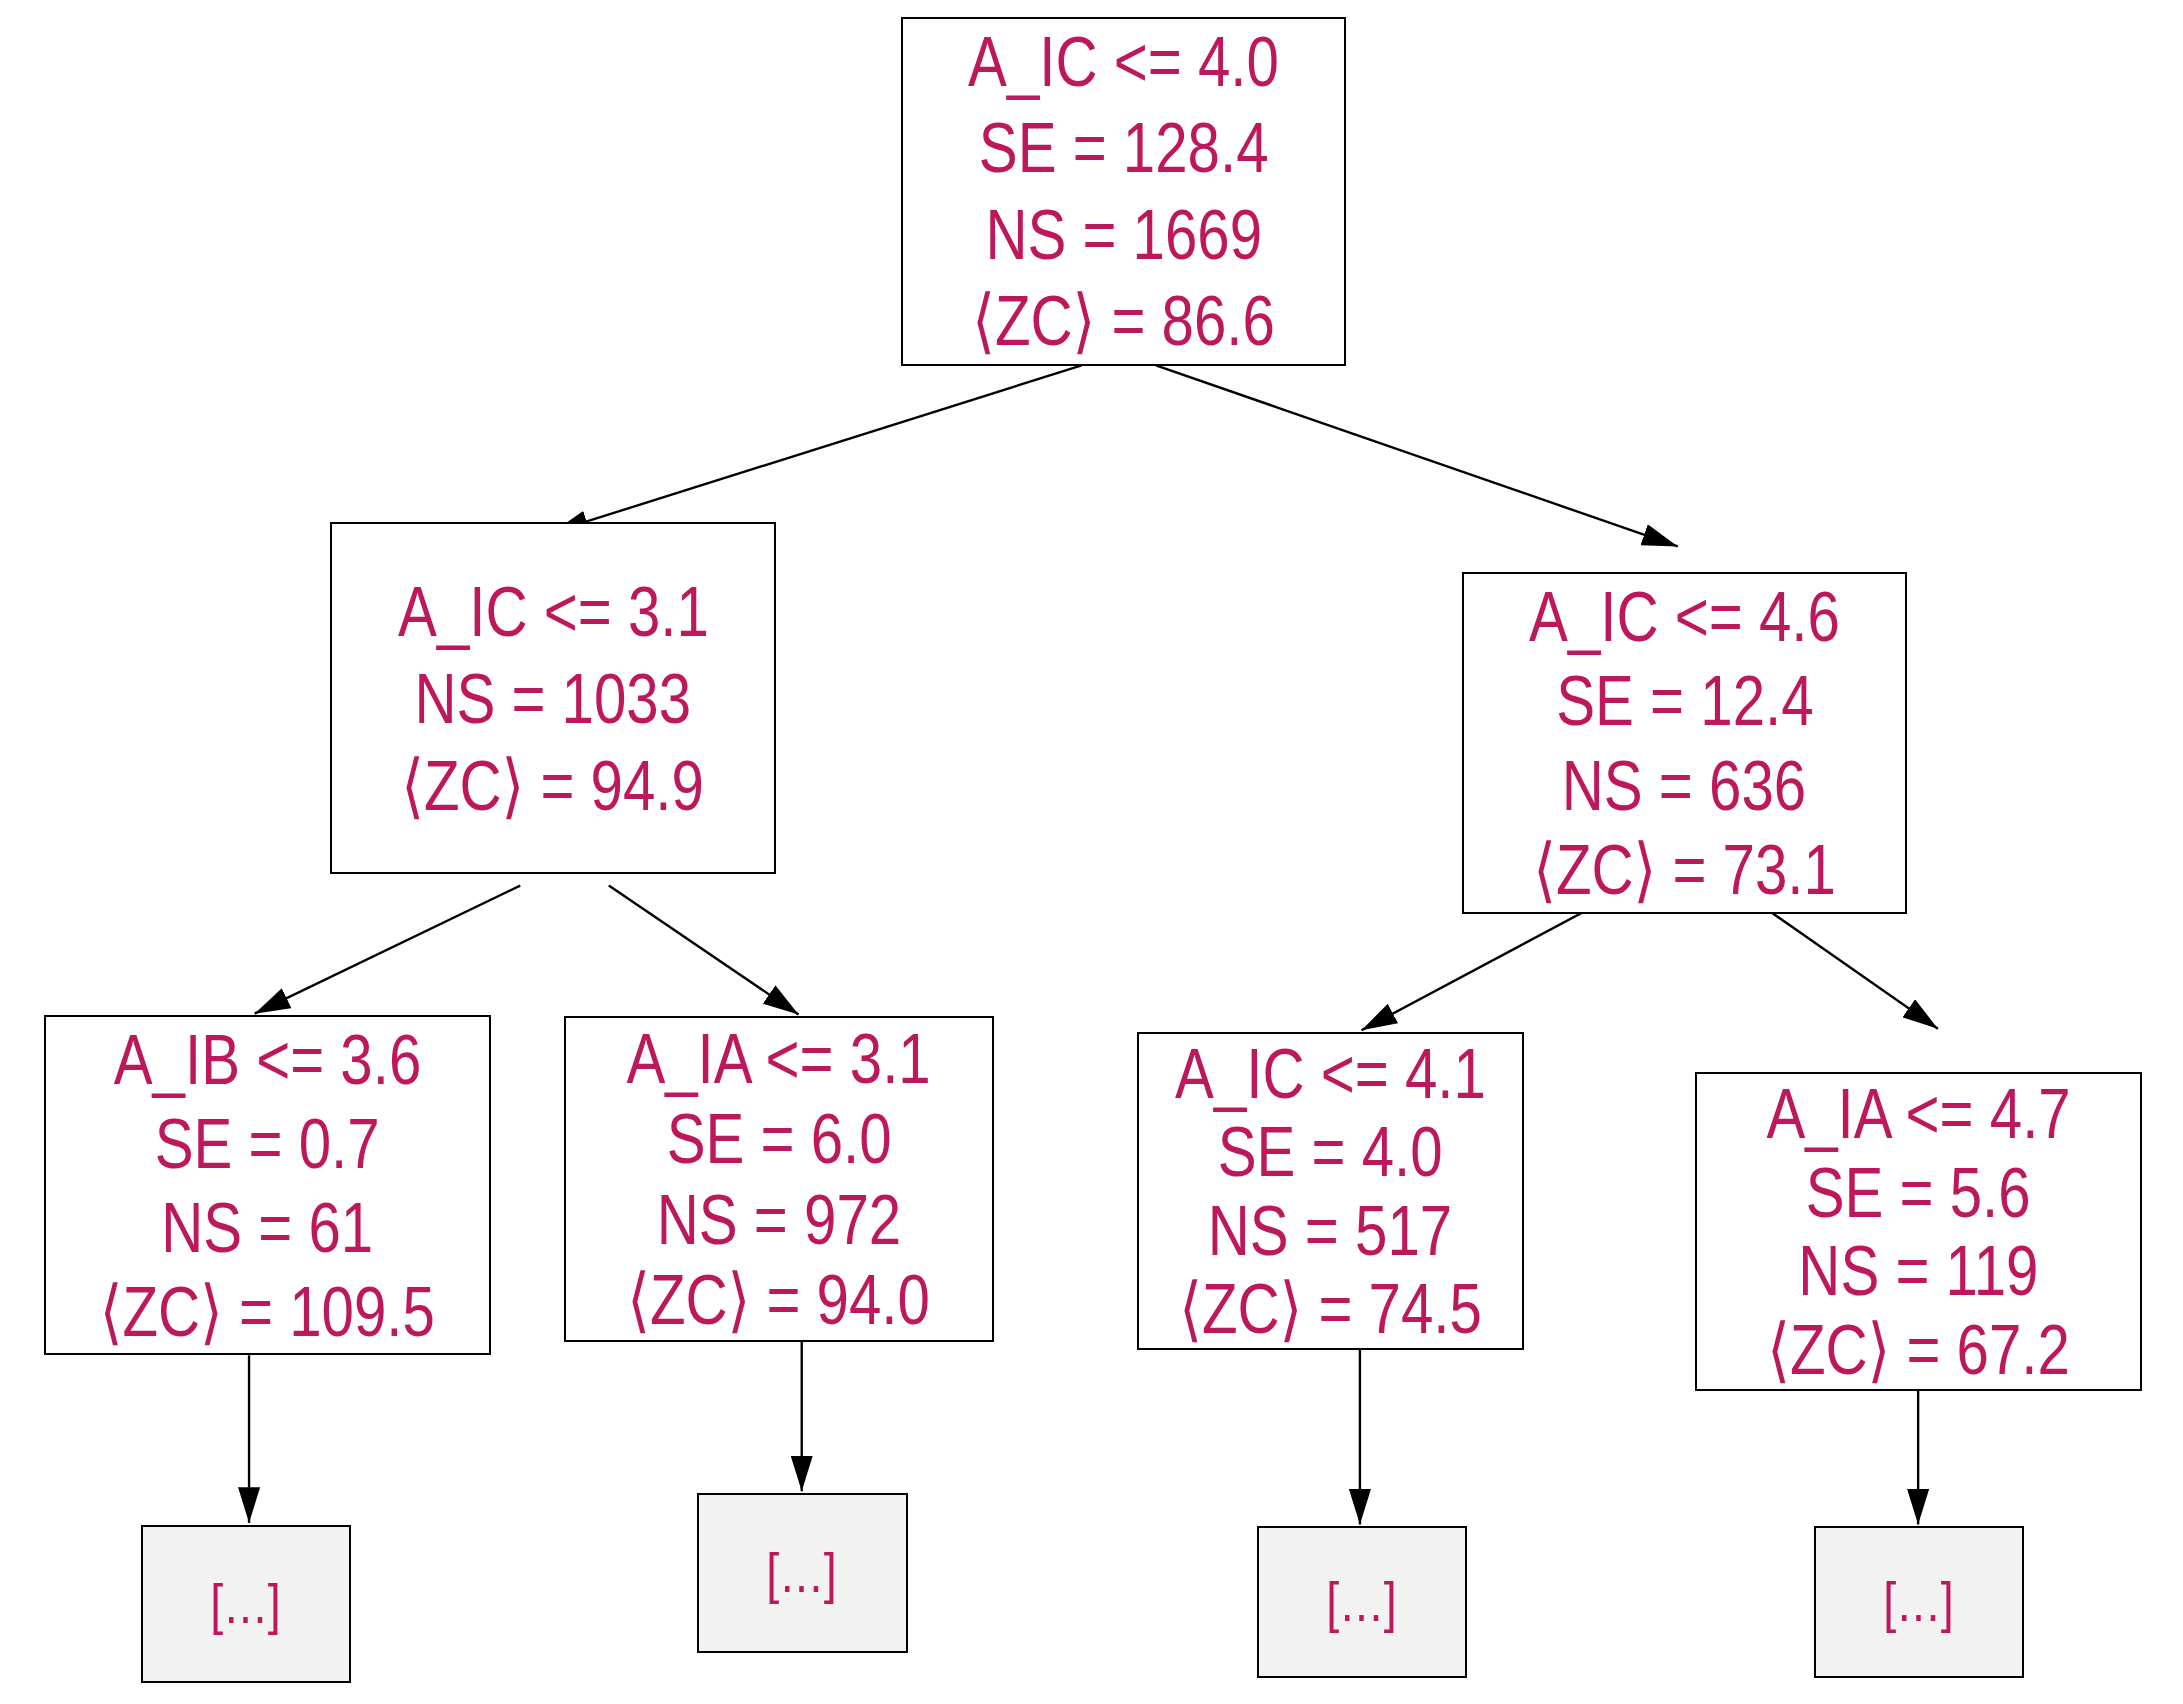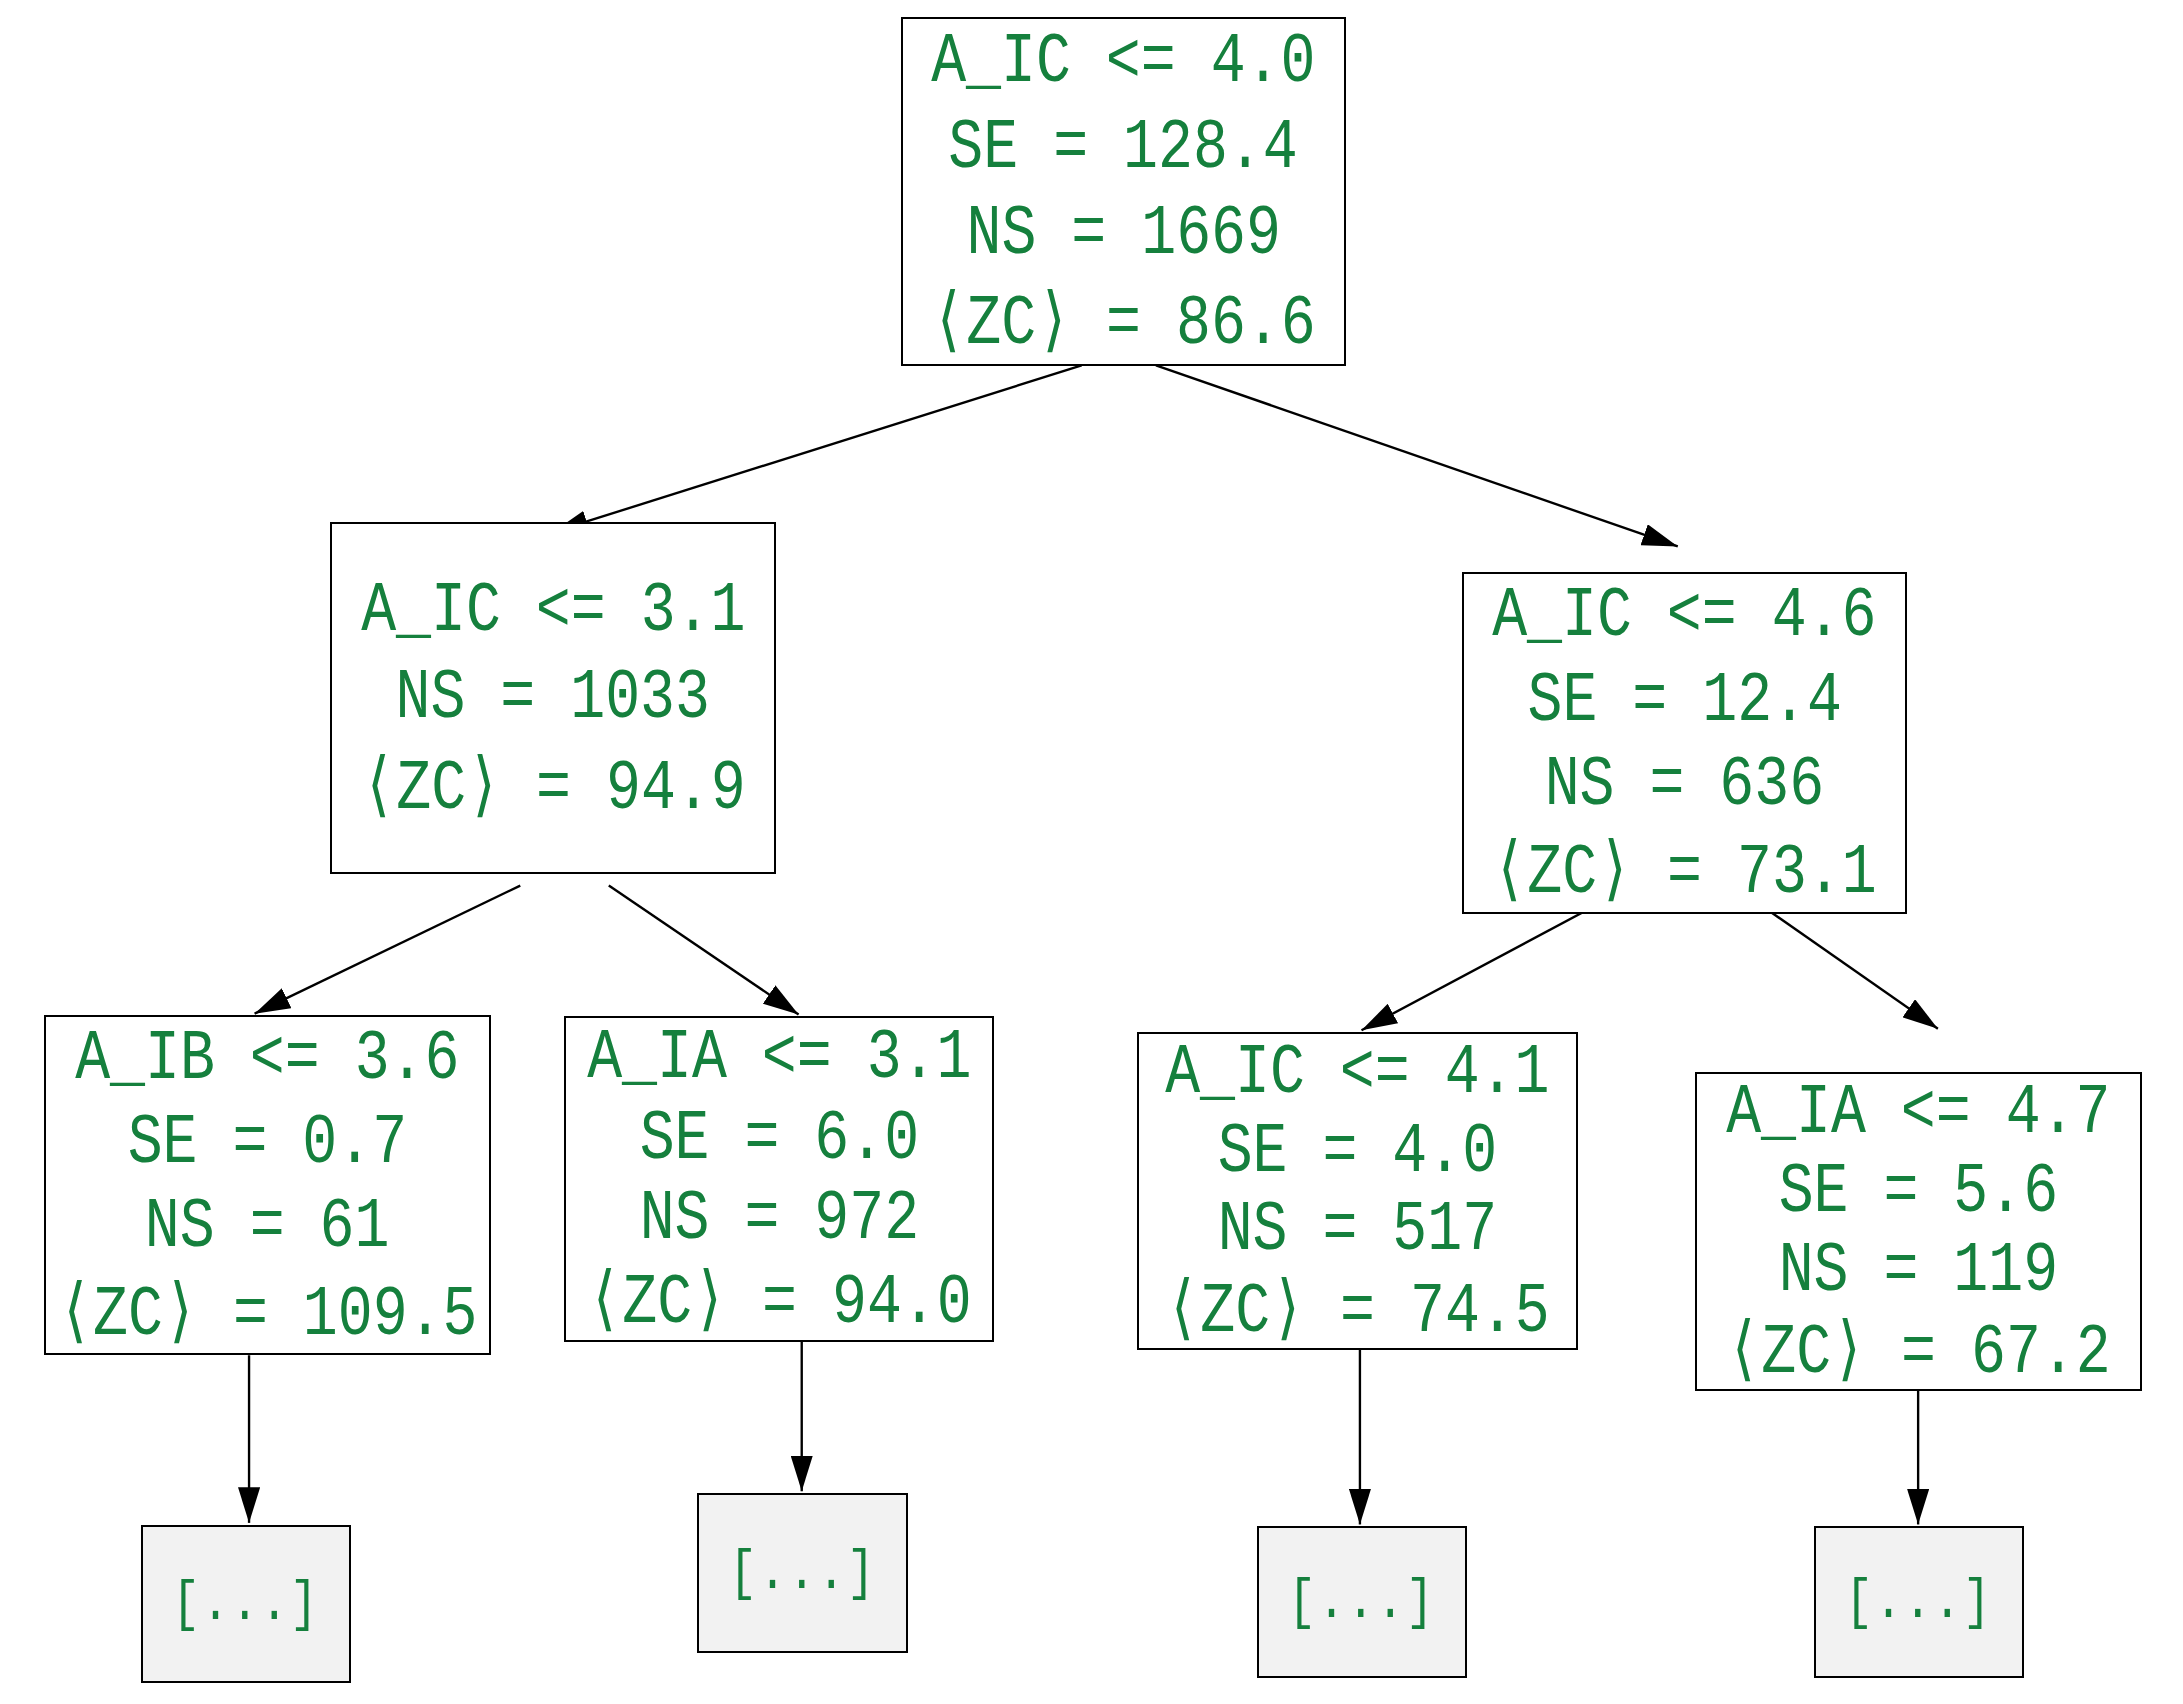--- a/index.html
+++ b/index.html
@@ -5,22 +5,22 @@
   html, body {
     margin: 0;
     padding: 0;
     background: #ffffff;
   }
   #stage {
     position: relative;
     width: 2183px;
     height: 1704px;
     background: #ffffff;
-    font-family: Liberation Mono, monospace;
-    color: #15803d;
+    font-family: Liberation Sans, sans-serif;
+    color: #be185d;
   }
   #edges {
     position: absolute;
     left: 0;
     top: 0;
     width: 2183px;
     height: 1704px;
   }
   .node {
     position: absolute;
@@ -149,21 +149,21 @@
         <span>SE = 6.0</span>
       </div>
     <div class="line">
         <span>NS = 972</span>
       </div>
     <div class="line">
         <span>⟨ZC⟩ = 94.0</span>
       </div>
   </div>
 
-  <div class="node" style="left:1137px; top:1032px; width:441px; height:318px;">
+  <div class="node" style="left:1137px; top:1032px; width:387px; height:318px;">
     <div class="line">
         <span>A_IC &lt;= 4.1</span>
       </div>
     <div class="line">
         <span>SE = 4.0</span>
       </div>
     <div class="line">
         <span>NS = 517</span>
       </div>
     <div class="line">

